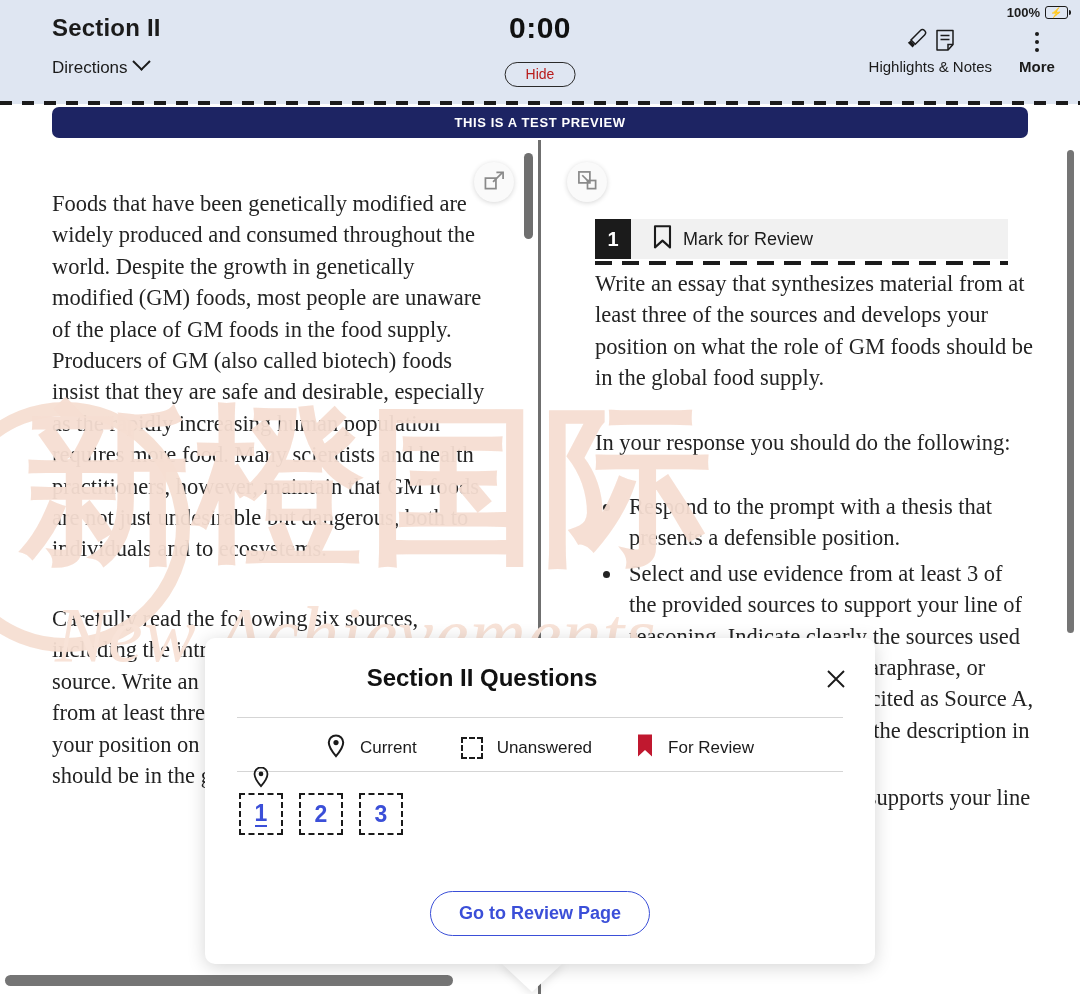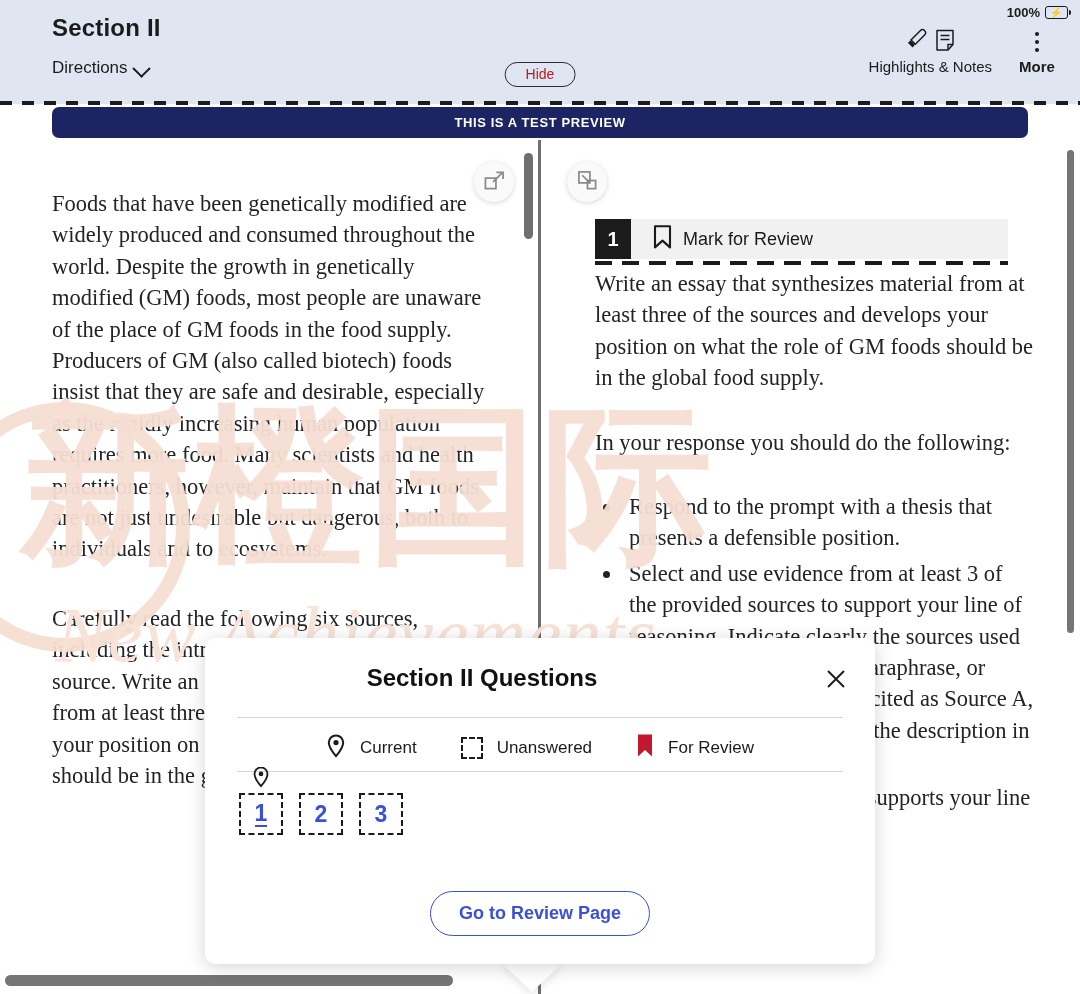--- a/index.html
+++ b/index.html
@@ -65,21 +65,21 @@
     z-index: 10;
   }
   .tb-title {
     position: absolute; left: 52px; top: 14px;
     font-size: 24px; font-weight: 700; color: #1b1b1b;
     letter-spacing: .2px;
   }
   .tb-directions {
     position: absolute; left: 52px; top: 58px;
     font-size: 17px; color: #1b1b1b;
-    display: flex; align-items: flex-end; gap: 7px;
+    display: flex; align-items: flex-start; gap: 7px;
     cursor: pointer;
   }
   .chev {
     display: inline-block;
     width: 13px; height: 13px;
     border-right: 2px solid #1b1b1b;
     border-bottom: 2px solid #1b1b1b;
     transform: rotate(45deg) translate(-2px,-2px);
   }
   .tb-timer {
@@ -404,20 +404,21 @@
   <div class="sb-bottom"></div>
 
   <div class="topbar">
     <div class="tb-title">Section II</div>
 
     <div class="tb-directions">
       <span>Directions</span>
       <span class="chev"></span>
     </div>
 
+    <div class="tb-timer">0:00</div>
     <button class="tb-hide">Hide</button>
 
     <div class="tb-battery">
       <span>100%</span>
       <span class="bat-shell">
         <span class="bat-bolt">⚡</span>
       </span>
     </div>
 
     <div class="tb-hl">

